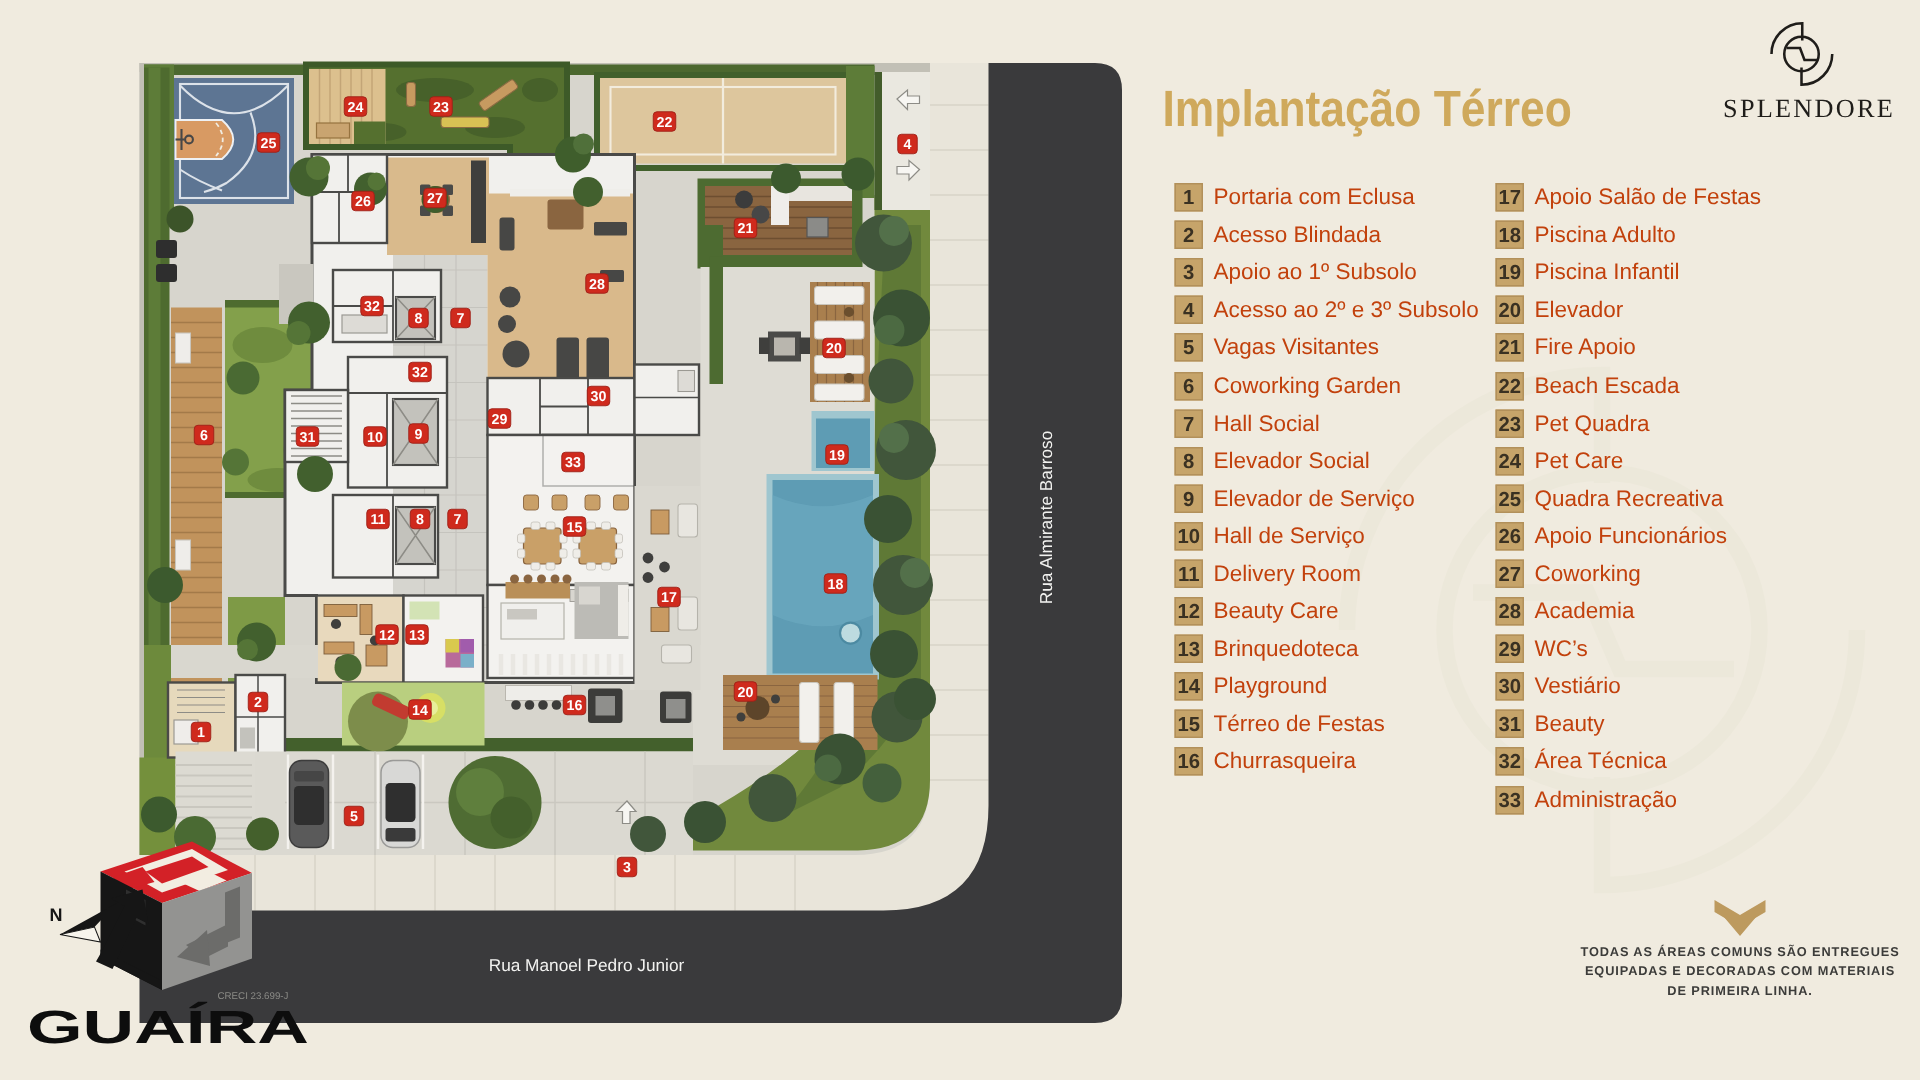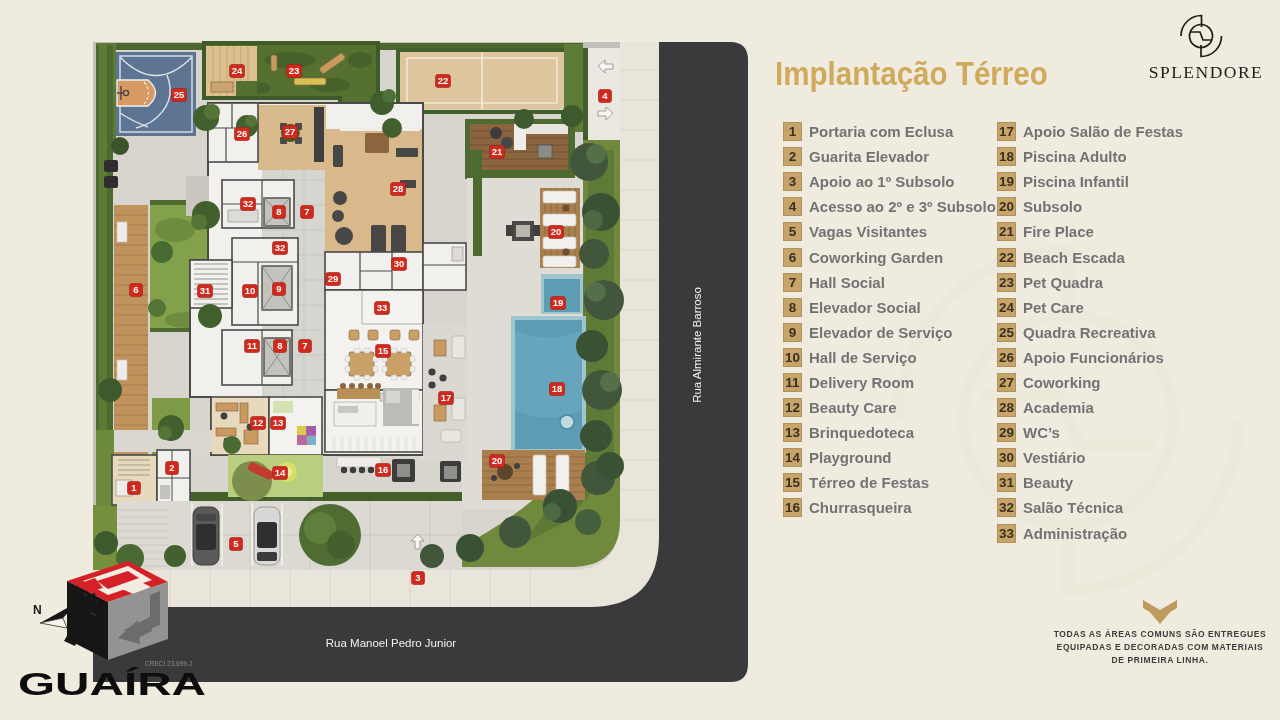--- a/index.html
+++ b/index.html
@@ -2,21 +2,21 @@
 <html><head>
 <meta charset="utf-8">
 <style>
   html,body{margin:0;padding:0;width:1280px;height:720px;overflow:hidden;
     background:#f0ebdf;font-family:"Liberation Sans", sans-serif;}
   #stage{position:absolute;left:0;top:0;width:1280px;height:720px;}
   .legend-col{position:absolute;top:119px;}
   .lrow{position:relative;height:25.1px;display:flex;align-items:center;}
   .lnum{width:19px;height:19px;background:#c6a46a;border:1px solid #b2905a;box-sizing:border-box;
     color:#3a3122;font-weight:bold;font-size:13.5px;display:flex;align-items:center;justify-content:center;flex:0 0 19px;}
-  .ltxt{margin-left:7px;color:#737373;font-weight:bold;font-size:15px;white-space:nowrap;letter-spacing:0px;}
+  .ltxt{margin-left:7px;color:#c2410c;font-weight:normal;font-size:15px;white-space:nowrap;letter-spacing:0px;}
 </style>
 </head>
 <body>
 <div id="stage">
 
 <svg id="plansvg" width="1280" height="720" viewBox="0 0 1280 720" style="position:absolute;left:0;top:0">
 
 <g stroke="#ece8da" fill="none">
   <circle cx="1068" cy="420" r="105" stroke-width="11"></circle>
   <path d="M 898,420 A 170,170 0 0 1 1068,250 L 1068,322" stroke-width="11"></path>
@@ -760,21 +760,21 @@
 
 <div style="position:absolute;left:775px;top:54px;font-size:34px;font-weight:bold;color:#cfa95c;letter-spacing:0px;transform:scaleX(0.87);transform-origin:0 0;white-space:nowrap;">Implantação Térreo</div>
 
 <div class="legend-col" style="left:783px;">
   <div class="lrow">
         <span class="lnum">1</span>
         <span class="ltxt">Portaria com Eclusa</span>
       </div>
   <div class="lrow">
         <span class="lnum">2</span>
-        <span class="ltxt">Guarita Elevador</span>
+        <span class="ltxt">Acesso Blindada</span>
       </div>
   <div class="lrow">
         <span class="lnum">3</span>
         <span class="ltxt">Apoio ao 1º Subsolo</span>
       </div>
   <div class="lrow">
         <span class="lnum">4</span>
         <span class="ltxt">Acesso ao 2º e 3º Subsolo</span>
       </div>
   <div class="lrow">
@@ -835,25 +835,25 @@
   <div class="lrow">
         <span class="lnum">18</span>
         <span class="ltxt">Piscina Adulto</span>
       </div>
   <div class="lrow">
         <span class="lnum">19</span>
         <span class="ltxt">Piscina Infantil</span>
       </div>
   <div class="lrow">
         <span class="lnum">20</span>
-        <span class="ltxt">Subsolo</span>
+        <span class="ltxt">Elevador</span>
       </div>
   <div class="lrow">
         <span class="lnum">21</span>
-        <span class="ltxt">Fire Place</span>
+        <span class="ltxt">Fire Apoio</span>
       </div>
   <div class="lrow">
         <span class="lnum">22</span>
         <span class="ltxt">Beach Escada</span>
       </div>
   <div class="lrow">
         <span class="lnum">23</span>
         <span class="ltxt">Pet Quadra</span>
       </div>
   <div class="lrow">
@@ -883,21 +883,21 @@
   <div class="lrow">
         <span class="lnum">30</span>
         <span class="ltxt">Vestiário</span>
       </div>
   <div class="lrow">
         <span class="lnum">31</span>
         <span class="ltxt">Beauty</span>
       </div>
   <div class="lrow">
         <span class="lnum">32</span>
-        <span class="ltxt">Salão Técnica</span>
+        <span class="ltxt">Área Técnica</span>
       </div>
   <div class="lrow">
         <span class="lnum">33</span>
         <span class="ltxt">Administração</span>
       </div>
 </div>
 
 <div style="position:absolute;left:1020px;top:628px;width:280px;text-align:center;font-size:8.5px;font-weight:bold;color:#3c3c3a;letter-spacing:0.6px;line-height:13px;">TODAS AS ÁREAS COMUNS SÃO ENTREGUES<br>EQUIPADAS E DECORADAS COM MATERIAIS<br>DE PRIMEIRA LINHA.</div>
 </div>
 

